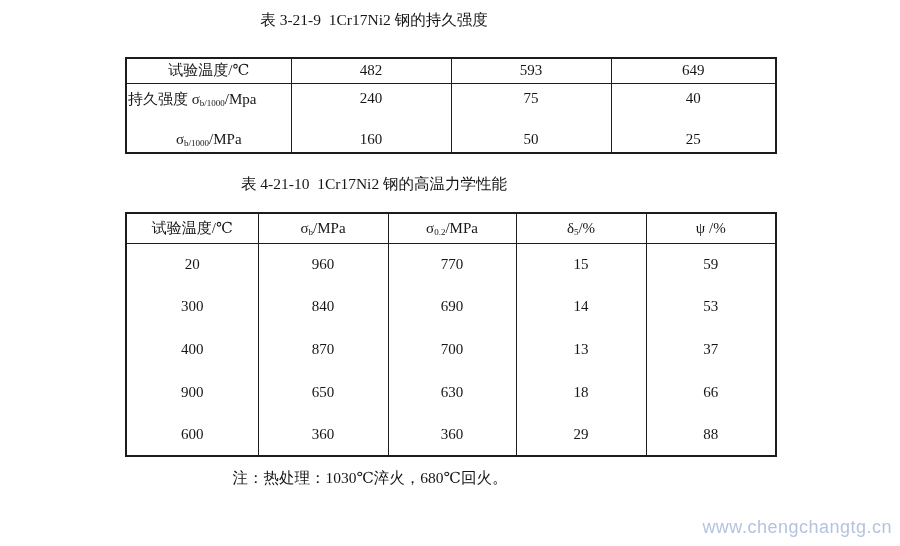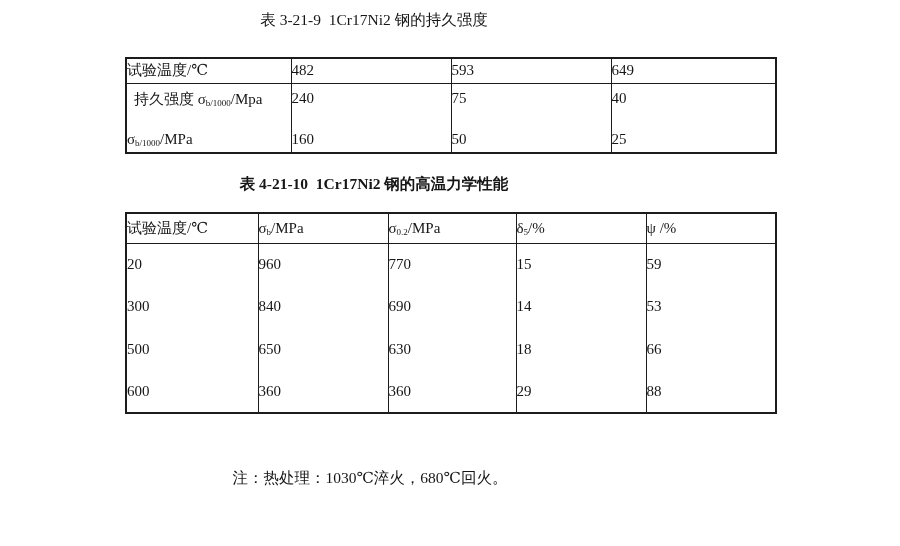--- a/index.html
+++ b/index.html
@@ -11,39 +11,39 @@
     color: #1a1a1a;
   }
   .page { position: relative; width: 900px; height: 546px; background: #fff; overflow: hidden; }
 
   .tbl-title {
     position: absolute; left: 0; width: 748px;
     text-align: center; font-size: 15.5px; white-space: pre;
     color: #161616;
   }
   #title1 { top: 10px; }
-  #title2 { top: 174px; font-weight: bold; }
+  #title2 { top: 174px; }
 
   table.datatbl {
     position: absolute; left: 125px; width: 650px;
     border-collapse: collapse; table-layout: fixed;
     font-size: 15px; color: #161616;
   }
   table.datatbl td, table.datatbl th {
     border: 1.4px solid #1c1c1c;
-    text-align: left; vertical-align: middle;
+    text-align: center; vertical-align: middle;
     font-weight: normal; padding: 0;
   }
   table.datatbl { border: 2px solid #1c1c1c; }
 
   #table1 { top: 57px; }
   #table1 tr.hdr td { height: 25px; }
   #table1 tr.rowA td { height: 35px; border-bottom: none; vertical-align: top; padding-top: 6px; }
   #table1 tr.rowB td { height: 35px; border-top: none; vertical-align: bottom; padding-bottom: 4px; }
-  #table1 tr.rowA td.lbl { text-align: left; padding-left: 7px; }
+  #table1 tr.rowA td.lbl { text-align: left; padding-left: 1px; }
 
   #table2 { top: 212px; }
   #table2 tr.hdr th { height: 30px; }
   #table2 tbody td { height: 42.6px; border-top: none; border-bottom: none; margin-top: 34px; }
   #table2 tbody tr:first-child td { border-top: 1.4px solid #1c1c1c; }
 
   sub.small {
     font-size: 9px; line-height: 1;
     vertical-align: -2px; letter-spacing: 0;
     white-space: pre;
@@ -125,32 +125,40 @@
         <td>59</td>
       </tr>
       <tr>
         <td>300</td>
         <td>840</td>
         <td>690</td>
         <td>14</td>
         <td>53</td>
       </tr>
       <tr>
-        <td>500</td>
+        <td>400</td>
+        <td>870</td>
+        <td>700</td>
+        <td>13</td>
+        <td>37</td>
+      </tr>
+      <tr>
+        <td>900</td>
         <td>650</td>
         <td>630</td>
         <td>18</td>
         <td>66</td>
       </tr>
       <tr>
         <td>600</td>
         <td>360</td>
         <td>360</td>
         <td>29</td>
         <td>88</td>
       </tr>
     </tbody>
   </table>
 
   <div class="note-line">注：热处理：1030℃淬火，680℃回火。</div>
 
+  <div class="watermark" style="color: rgb(180, 195, 222);">www.chengchangtg.cn</div>
 
 </div>
 
 </body></html>

